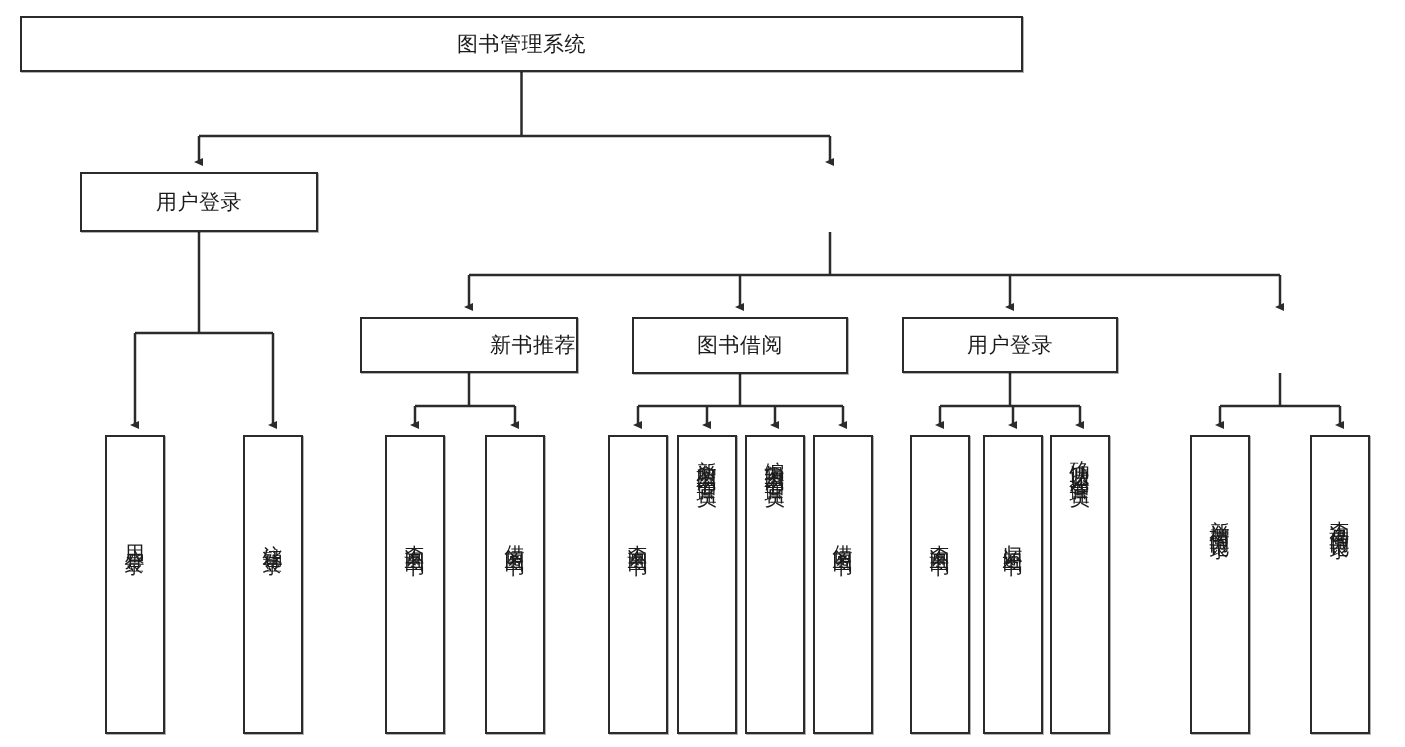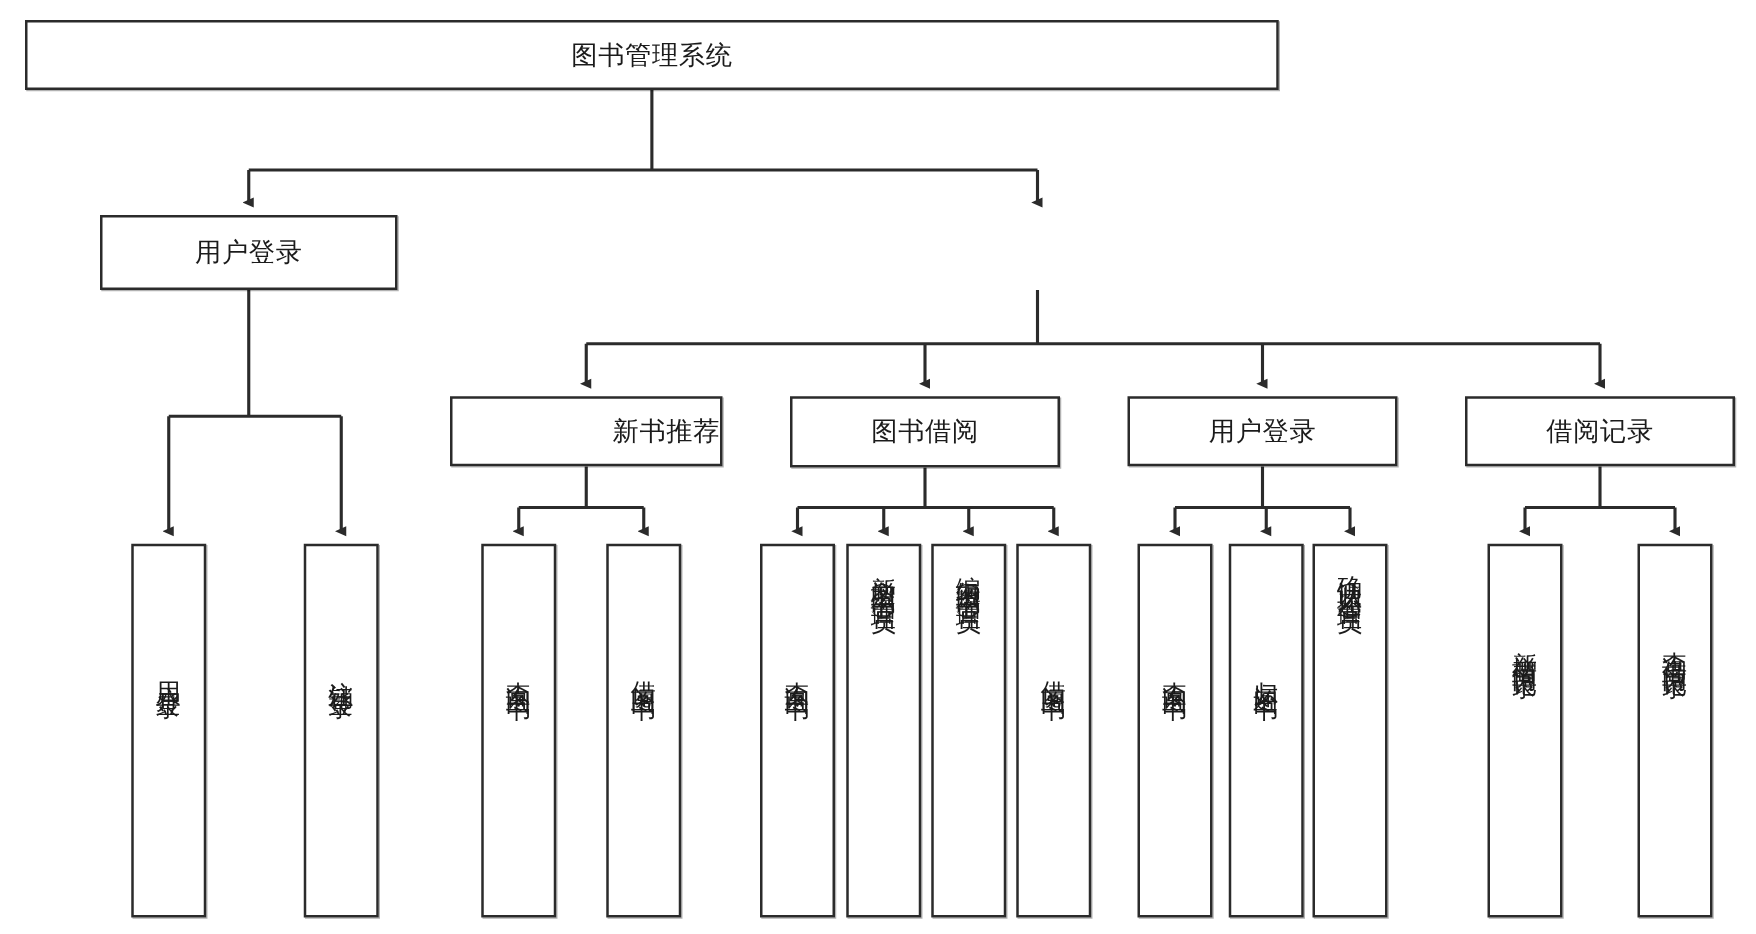--- a/index.html
+++ b/index.html
@@ -138,23 +138,20 @@
 
   <div class="node" style="left:360px; top:317px; width:218px; height:56px;justify-content:flex-end;">
     <span class="lbl">新书推荐</span>
   </div>
   <div class="node" style="left:632px; top:317px; width:216px; height:57px;">
     <span class="lbl">图书借阅</span>
   </div>
   <div class="node" style="left:902px; top:317px; width:216px; height:56px;">
     <span class="lbl">用户登录</span>
   </div>
-  <div class="node" style="left:1172px; top:317px; width:216px; height:56px;">
-    <span class="lbl">借阅记录</span>
-  </div>
 
   <div class="node vert mid" style="left:105px; top:435px; width:60px; height:299px;">
     <span class="lbl">用户登录</span>
   </div>
   <div class="node vert mid" style="left:243px; top:435px; width:60px; height:299px;">
     <span class="lbl">注销登录</span>
   </div>
 
   <div class="node vert mid" style="left:385px; top:435px; width:60px; height:299px;">
     <span class="lbl">查询图书</span>

